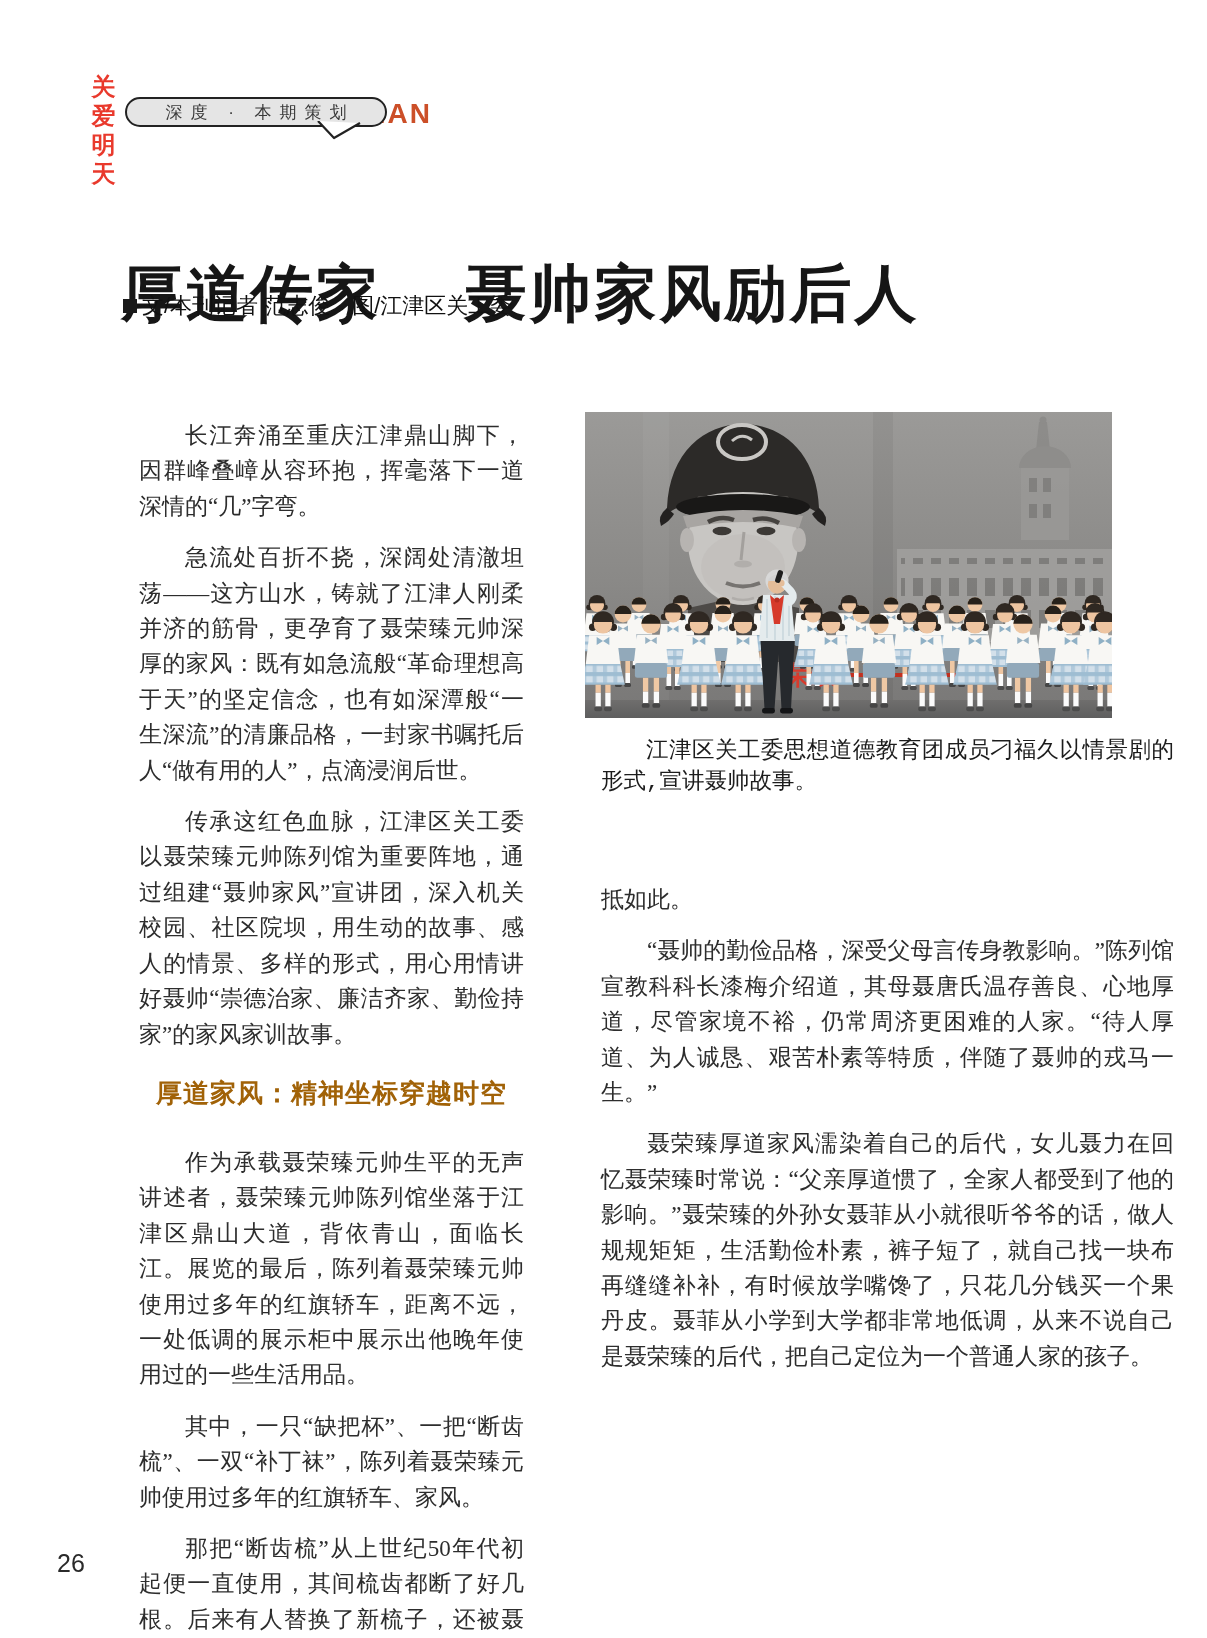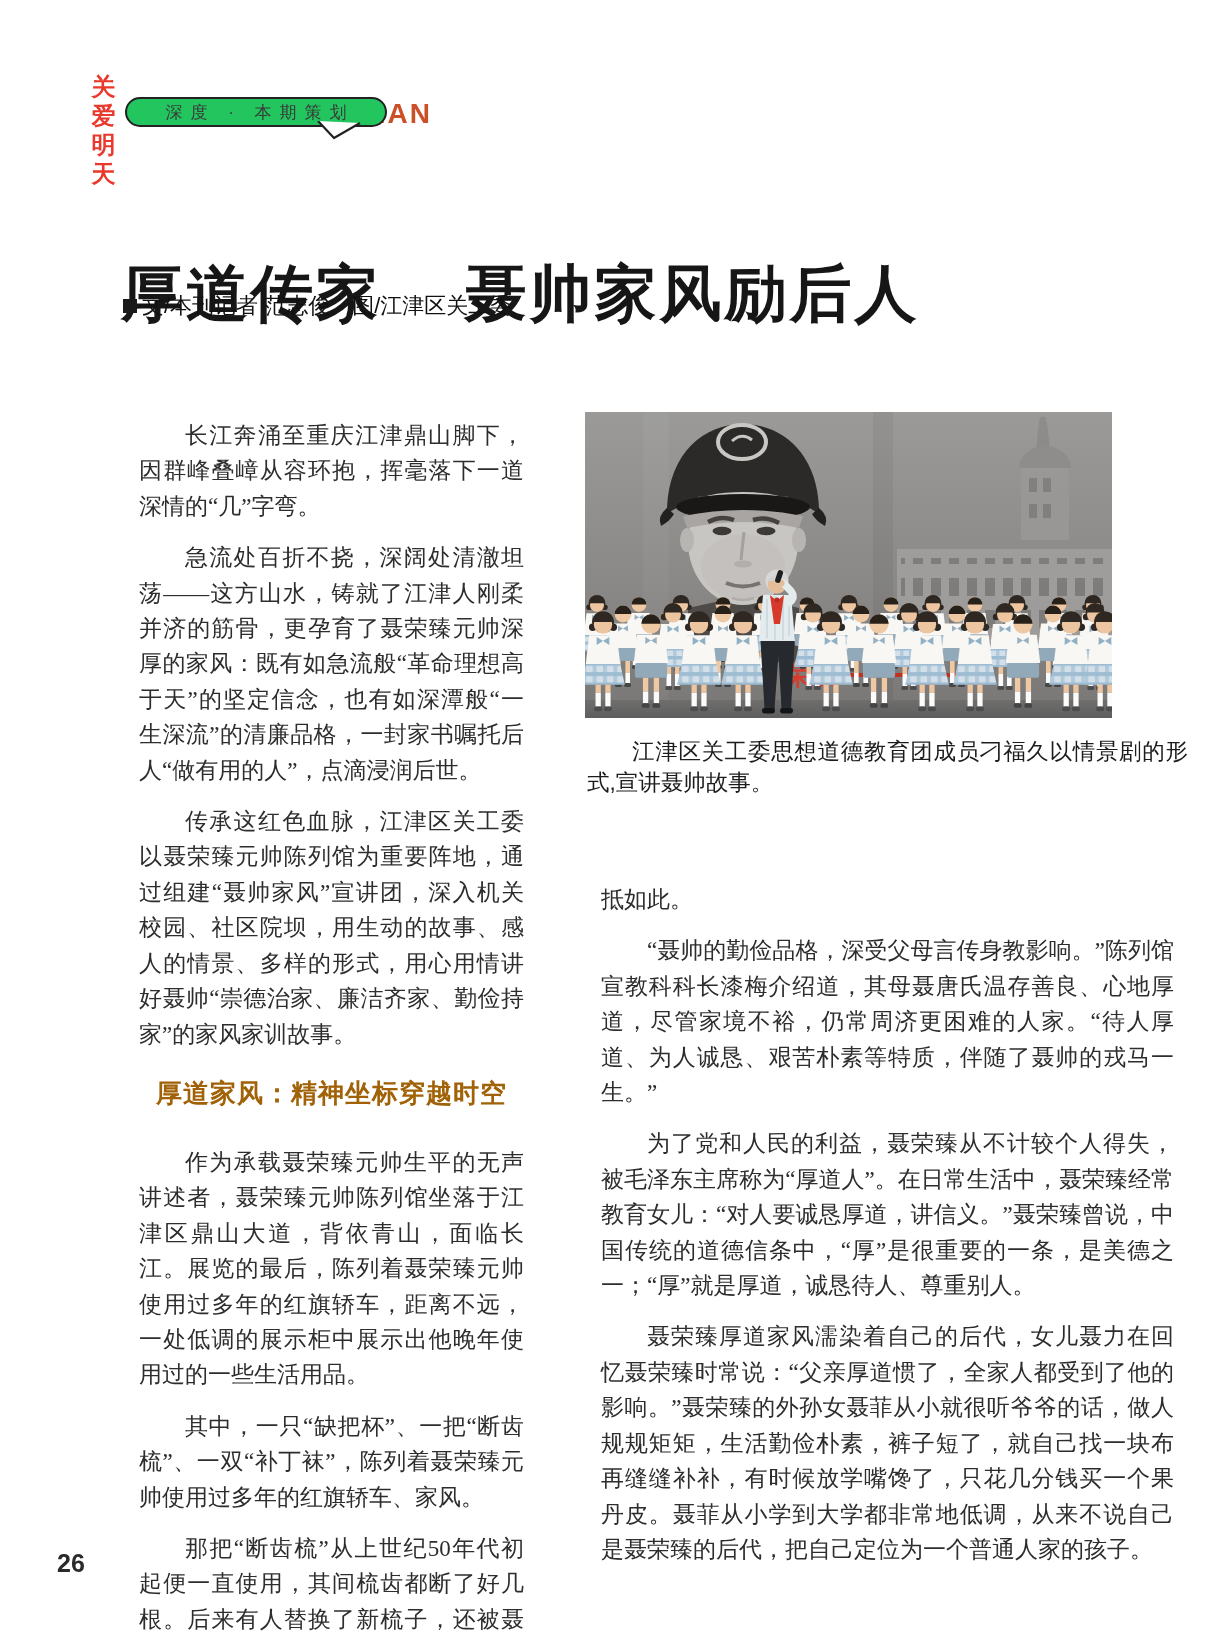--- a/index.html
+++ b/index.html
@@ -20,21 +20,21 @@
   .brand-latin {
     position:absolute; left:131px; top:68px;
     font-family:"Liberation Sans","DejaVu Sans",sans-serif;
     font-weight:bold; font-size:28px; letter-spacing:2px; white-space:nowrap;margin-top:30px;
   }
   .brand-guanai { color:#b5372e; }
   .brand-sep { display:inline-block; width:5px; height:21px; background:#e2772e; margin:0 9px 0 10px; }
   .brand-mingtian { color:#cc4f28; }
   .tagline-bubble {
     position:absolute; left:125px; top:97px; width:258px; height:26px;
-    border:2px solid #222; border-radius:15px; background:#22c55e;
+    border:2px solid #222; border-radius:15px; background:#e5e5e5;
     display:flex; align-items:center; justify-content:center;
     font-family:"Liberation Sans","DejaVu Sans",sans-serif;
     font-size:17px; letter-spacing:8px; color:#3a3a3a; text-indent:8px;
   }
   .bubble-tail { position:absolute; left:316px; top:121px; z-index:2; }
 
   
   .title {
     position:absolute; left:121px; top:210px;
     font-size:62px; font-weight:bold; letter-spacing:3px;
@@ -59,30 +59,30 @@
     margin:24px 0 34px;
     font-family:"Liberation Sans","DejaVu Sans",sans-serif;
     font-weight:bold; font-size:26px; letter-spacing:1px;
     color:#a16207; text-align:center;
   }
 
   
   .photo-block { position:absolute; left:585px; top:412px; width:605px; }
   .photo-svg { display:block; width:527px; height:306px; }
   .caption {
-    margin:18px 2px 0;
-    font-family:Liberation Sans, sans-serif;
+    margin:18px 16px 0;
+    font-family:Liberation Mono, monospace;
     font-size:22.5px; line-height:31px; color:#1c1c1c;
     text-align:justify; text-indent:2em;
   }
 
   .pagenum {
     position:absolute; left:57px; top:1549px;
     font-family:"Liberation Sans","DejaVu Sans",sans-serif;
-    font-weight:bold; font-size:25px; color:#2a2a2a;
+    font-weight:normal; font-size:25px; color:#2a2a2a;
   }
 </style>
 </head>
 <body>
 
 <div class="page">
 
   <div class="logo">
     <span>关爱</span>
     <span>明天</span>
@@ -269,18 +269,17 @@
         <rect x="177" y="296" width="13" height="5.5" rx="2.4" fill="#141517"></rect>
         <rect x="195" y="296" width="13" height="5.5" rx="2.4" fill="#141517"></rect>
       </g>
     </svg>
     <p class="caption">江津区关工委思想道德教育团成员刁福久以情景剧的形式,宣讲聂帅故事。</p>
   </div>
 
   <div class="col-right">
     <p class="body">抵如此。</p>
     <p class="body ind">“聂帅的勤俭品格，深受父母言传身教影响。”陈列馆宣教科科长漆梅介绍道，其母聂唐氏温存善良、心地厚道，尽管家境不裕，仍常周济更困难的人家。“待人厚道、为人诚恳、艰苦朴素等特质，伴随了聂帅的戎马一生。”</p>
-    <p class="body ind">为了党和人民的利益，聂荣臻从不计较个人得失，被毛泽东主席称为“厚道人”。在日常生活中，聂荣臻经常教育女儿：“对人要诚恳厚道，讲信义。”聂荣臻曾说，中国传统的道德信条中，“厚”是很重要的一条，是美德之一；“厚”就是厚道，诚恳待人、尊重别人。</p>
     <p class="body ind">聂荣臻厚道家风濡染着自己的后代，女儿聂力在回忆聂荣臻时常说：“父亲厚道惯了，全家人都受到了他的影响。”聂荣臻的外孙女聂菲从小就很听爷爷的话，做人规规矩矩，生活勤俭朴素，裤子短了，就自己找一块布再缝缝补补，有时候放学嘴馋了，只花几分钱买一个果丹皮。聂菲从小学到大学都非常地低调，从来不说自己是聂荣臻的后代，把自己定位为一个普通人家的孩子。</p>
   </div>
 
   <div class="pagenum">26</div>
 </div>
 
 </body></html>

